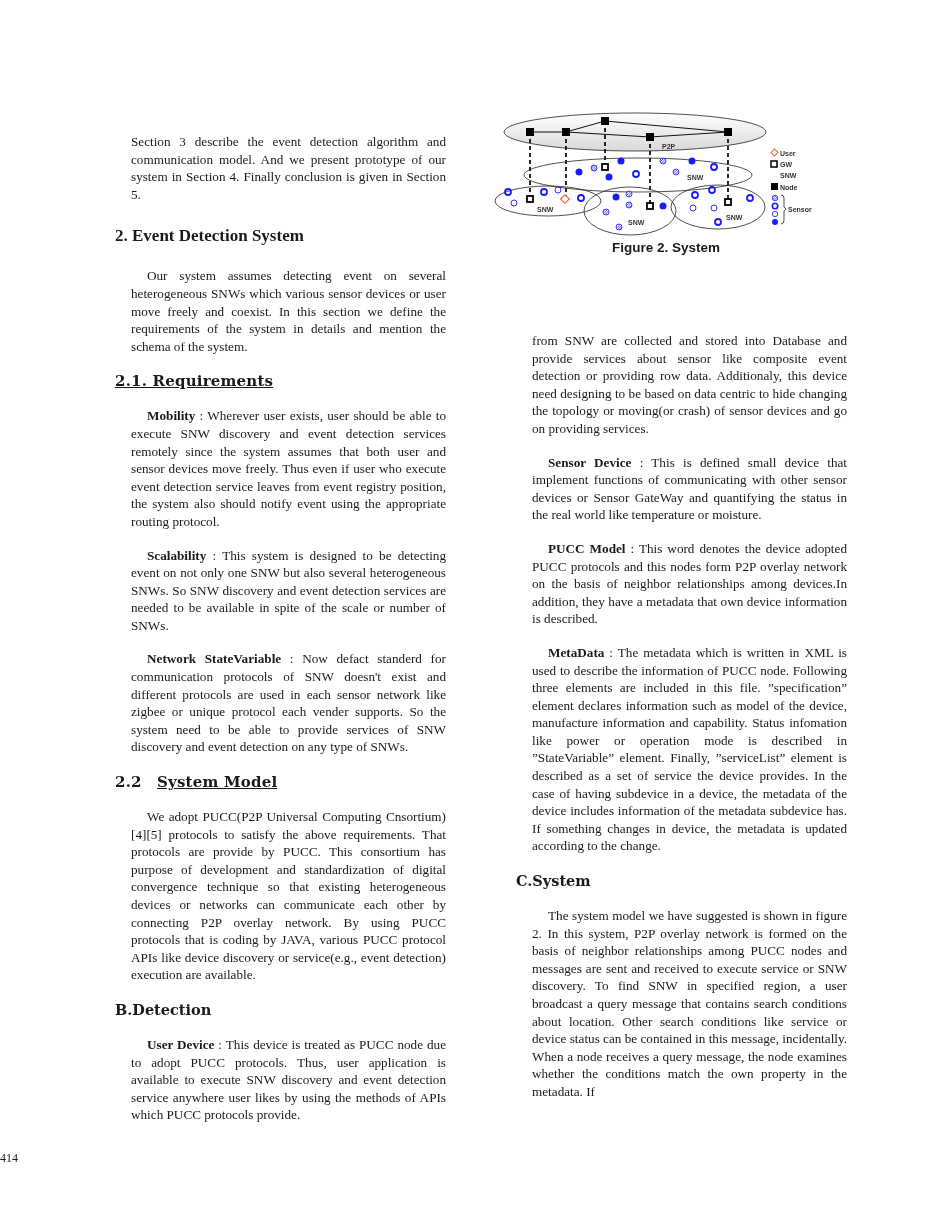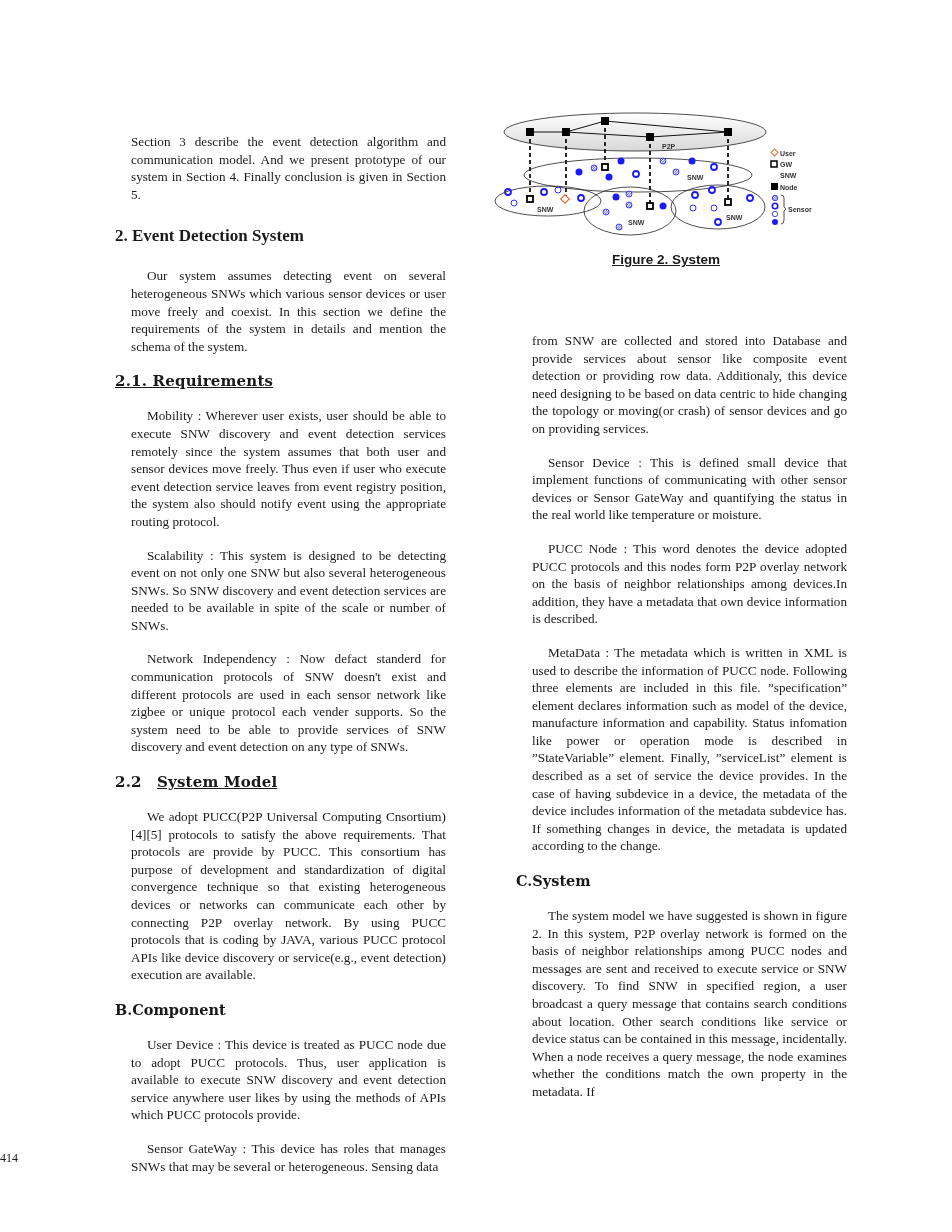--- a/index.html
+++ b/index.html
@@ -10,43 +10,42 @@
   .col-left { left: 115px; top: 117px; }
   .col-right { left: 516px; top: 316px; }
   p { margin: 16px; }
   .indent { text-indent: 16px; }
   .h1 { font-weight: bold; font-size: 17px; margin: 22px 0 20px 0; line-height: 22px; }
   .h2 { font-weight: bold; font-size: 15px; font-family: "DejaVu Serif", serif; letter-spacing: 0.2px;
         margin: 6px 0 5px 0; line-height: 20px; text-decoration: underline; }
   .h3 { font-weight: bold; font-size: 14.5px; font-family: "DejaVu Serif", serif;
         margin: 5px 0 10px 0; line-height: 20px; }
   .sec-num { display: inline-block; width: 42px; }
-  b { font-weight: normal; }
+  b { font-weight: bold; }
   .figure { position: absolute; left: 492px; top: 110px; width: 348px; height: 135px; }
-  .fig-caption { position: absolute; left: 492px; top: 252px; width: 348px; text-align: center;
-                 font-family: "Liberation Sans", sans-serif; font-weight: bold; font-size: 13.5px; text-decoration: underline; }
+  .fig-caption { position: absolute; left: 492px; top: 240px; width: 348px; text-align: center;
+                 font-family: "Liberation Sans", sans-serif; font-weight: bold; font-size: 13.5px; }
   .page-num { position: absolute; left: 0; width: 952px; top: 1151px; text-align: left; font-size: 12px; }
   .lbl { font-family: "Liberation Sans", sans-serif; font-size: 7px; fill: #333; font-weight: bold; }
 </style>
 </head>
 <body>
 
 <div class="col col-left">
   <p>Section 3 describe the event detection algorithm and communication model. And we present prototype of our system in Section 4. Finally conclusion is given in Section 5.</p>
   <div class="h1">2. Event Detection System</div>
   <p class="indent">Our system assumes detecting event on several heterogeneous SNWs which various sensor devices or user move freely and coexist. In this section we define the requirements of the system in details and mention the schema of the system.</p>
   <div class="h2">2.1. Requirements</div>
   <p class="indent"><b>Mobility</b><span> : Wherever user exists, user should be able to execute SNW discovery and event detection services remotely since the system assumes that both user and sensor devices move freely. Thus even if user who execute event detection service leaves from event registry position, the system also should notify event using the appropriate routing protocol.</span></p>
   <p class="indent"><b>Scalability</b><span> : This system is designed to be detecting event on not only one SNW but also several heterogeneous SNWs. So SNW discovery and event detection services are needed to be available in spite of the scale or number of SNWs.</span></p>
-  <p class="indent"><b>Network Independency</b><span> : Now defact standerd for communication protocols of SNW doesn't exist and different protocols are used in each sensor network like zigbee or unique protocol each vender supports. So the system need to be able to provide services of SNW discovery and event detection on any type of SNWs.</span></p>
+  <p class="indent"><b>Network StateVariable</b><span> : Now defact standerd for communication protocols of SNW doesn't exist and different protocols are used in each sensor network like zigbee or unique protocol each vender supports. So the system need to be able to provide services of SNW discovery and event detection on any type of SNWs.</span></p>
   <div class="h2"><span class="sec-num">2.2</span><span>System Model</span></div>
   <p class="indent">We adopt PUCC(P2P Universal Computing Cnsortium) [4][5] protocols to satisfy the above requirements. That protocols are provide by PUCC. This consortium has purpose of development and standardization of digital convergence technique so that existing heterogeneous devices or networks can communicate each other by connecting P2P overlay network. By using PUCC protocols that is coding by JAVA, various PUCC protocol APIs like device discovery or service(e.g., event detection) execution are available.</p>
-  <div class="h3">B.Component</div>
+  <div class="h3">B.Detection</div>
   <p class="indent"><b>User Device</b><span> : This device is treated as PUCC node due to adopt PUCC protocols. Thus, user application is available to execute SNW discovery and event detection service anywhere user likes by using the methods of APIs which PUCC protocols provide.</span></p>
-  <p class="indent"><b>Sensor GateWay</b><span> : This device has roles that manages SNWs that may be several or heterogeneous. Sensing data</span></p>
 </div>
 
 <div class="figure">
   <svg width="348" height="135" viewBox="0 0 348 135">
     <defs>
       <linearGradient id="ovg" x1="0" y1="0" x2="0" y2="1">
         <stop offset="0" stop-color="#ffffff"></stop>
         <stop offset="1" stop-color="#d8d8d8"></stop>
       </linearGradient>
       <pattern id="hatch" width="2.5" height="2.5" patternUnits="userSpaceOnUse">
@@ -162,19 +161,19 @@
       <path d="M289,85 Q292,85 292,88 L292,97 L294,99 L292,101 L292,110 Q292,114 289,114" fill="none" stroke="#222" stroke-width="0.8"></path>
       <text x="296" y="102" class="lbl">Sensor</text>
     </g>
   </svg>
 </div>
 <div class="fig-caption">Figure 2. System</div>
 
 <div class="col col-right">
   <p>from SNW are collected and stored into Database and provide services about sensor like composite event detection or providing row data. Additionaly, this device need designing to be based on data centric to hide changing the topology or moving(or crash) of sensor devices and go on providing services.</p>
   <p class="indent"><b>Sensor Device</b><span> : This is defined small device that implement functions of communicating with other sensor devices or Sensor GateWay and quantifying the status in the real world like temperature or moisture.</span></p>
-  <p class="indent"><b>PUCC Node</b><span> : This word denotes the device adopted PUCC protocols and this nodes form P2P overlay network on the basis of neighbor relationships among devices.In addition, they have a metadata that own device information is described.</span></p>
+  <p class="indent"><b>PUCC Model</b><span> : This word denotes the device adopted PUCC protocols and this nodes form P2P overlay network on the basis of neighbor relationships among devices.In addition, they have a metadata that own device information is described.</span></p>
   <p class="indent"><b>MetaData</b><span> : The metadata which is written in XML is used to describe the information of PUCC node. Following three elements are included in this file. ”specification” element declares information such as model of the device, manufacture information and capability. Status infomation like power or operation mode is described in ”StateVariable” element. Finally, ”serviceList” element is described as a set of service the device provides. In the case of having subdevice in a device, the metadata of the device includes information of the metadata subdevice has. If something changes in device, the metadata is updated according to the change.</span></p>
   <div class="h3" style="margin-top:4px">C.System</div>
   <p class="indent">The system model we have suggested is shown in figure 2. In this system, P2P overlay network is formed on the basis of neighbor relationships among PUCC nodes and messages are sent and received to execute service or SNW discovery. To find SNW in specified region, a user broadcast a query message that contains search conditions about location. Other search conditions like service or device status can be contained in this message, incidentally. When a node receives a query message, the node examines whether the conditions match the own property in the metadata. If</p>
 </div>
 
 <div class="page-num">414</div>
 
 </body></html>

